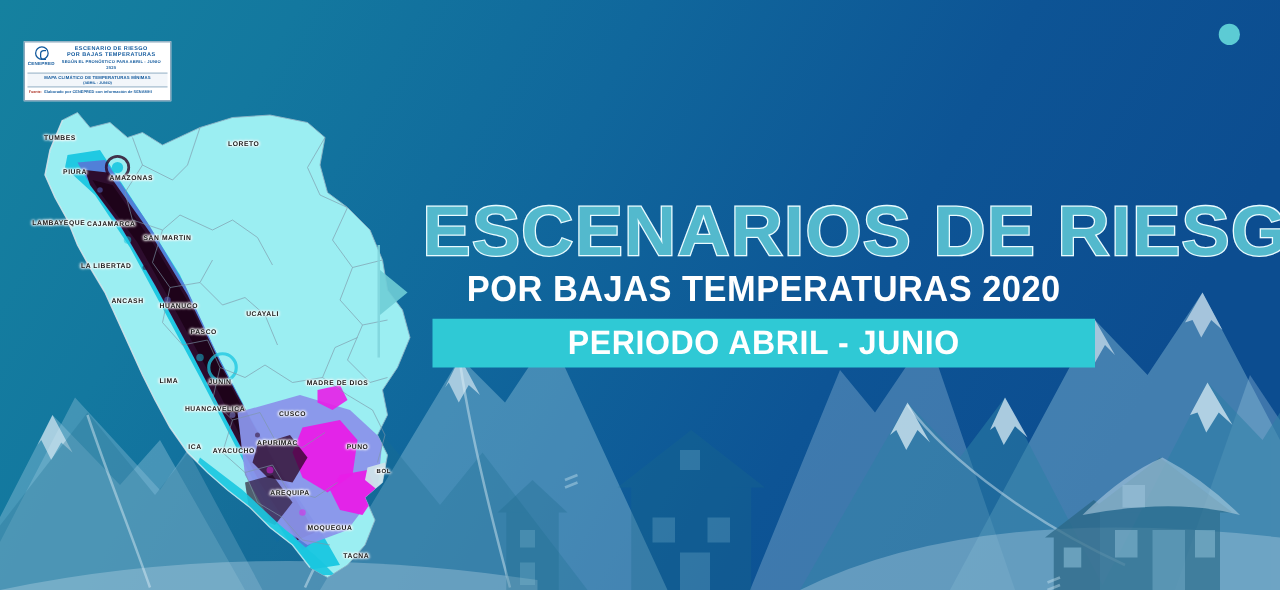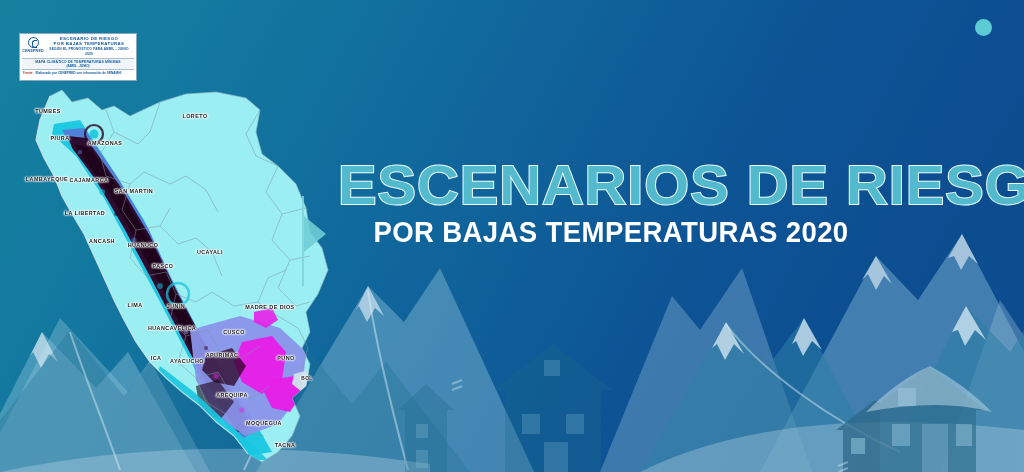--- a/index.html
+++ b/index.html
@@ -335,15 +335,18 @@
     </div>
   </div>
 
   <div class="dot"></div>
   <div class="vrule"></div>
   <div class="tri"></div>
 
   <div class="titleblock">
     <h1 class="t-main">ESCENARIOS DE RIESGO</h1>
     <h2 class="t-sub">POR BAJAS TEMPERATURAS 2020</h2>
+    <div class="t-bar">
+      <span>PERIODO ABRIL - JUNIO</span>
+    </div>
   </div>
 
 </div>
 
 </body></html>

